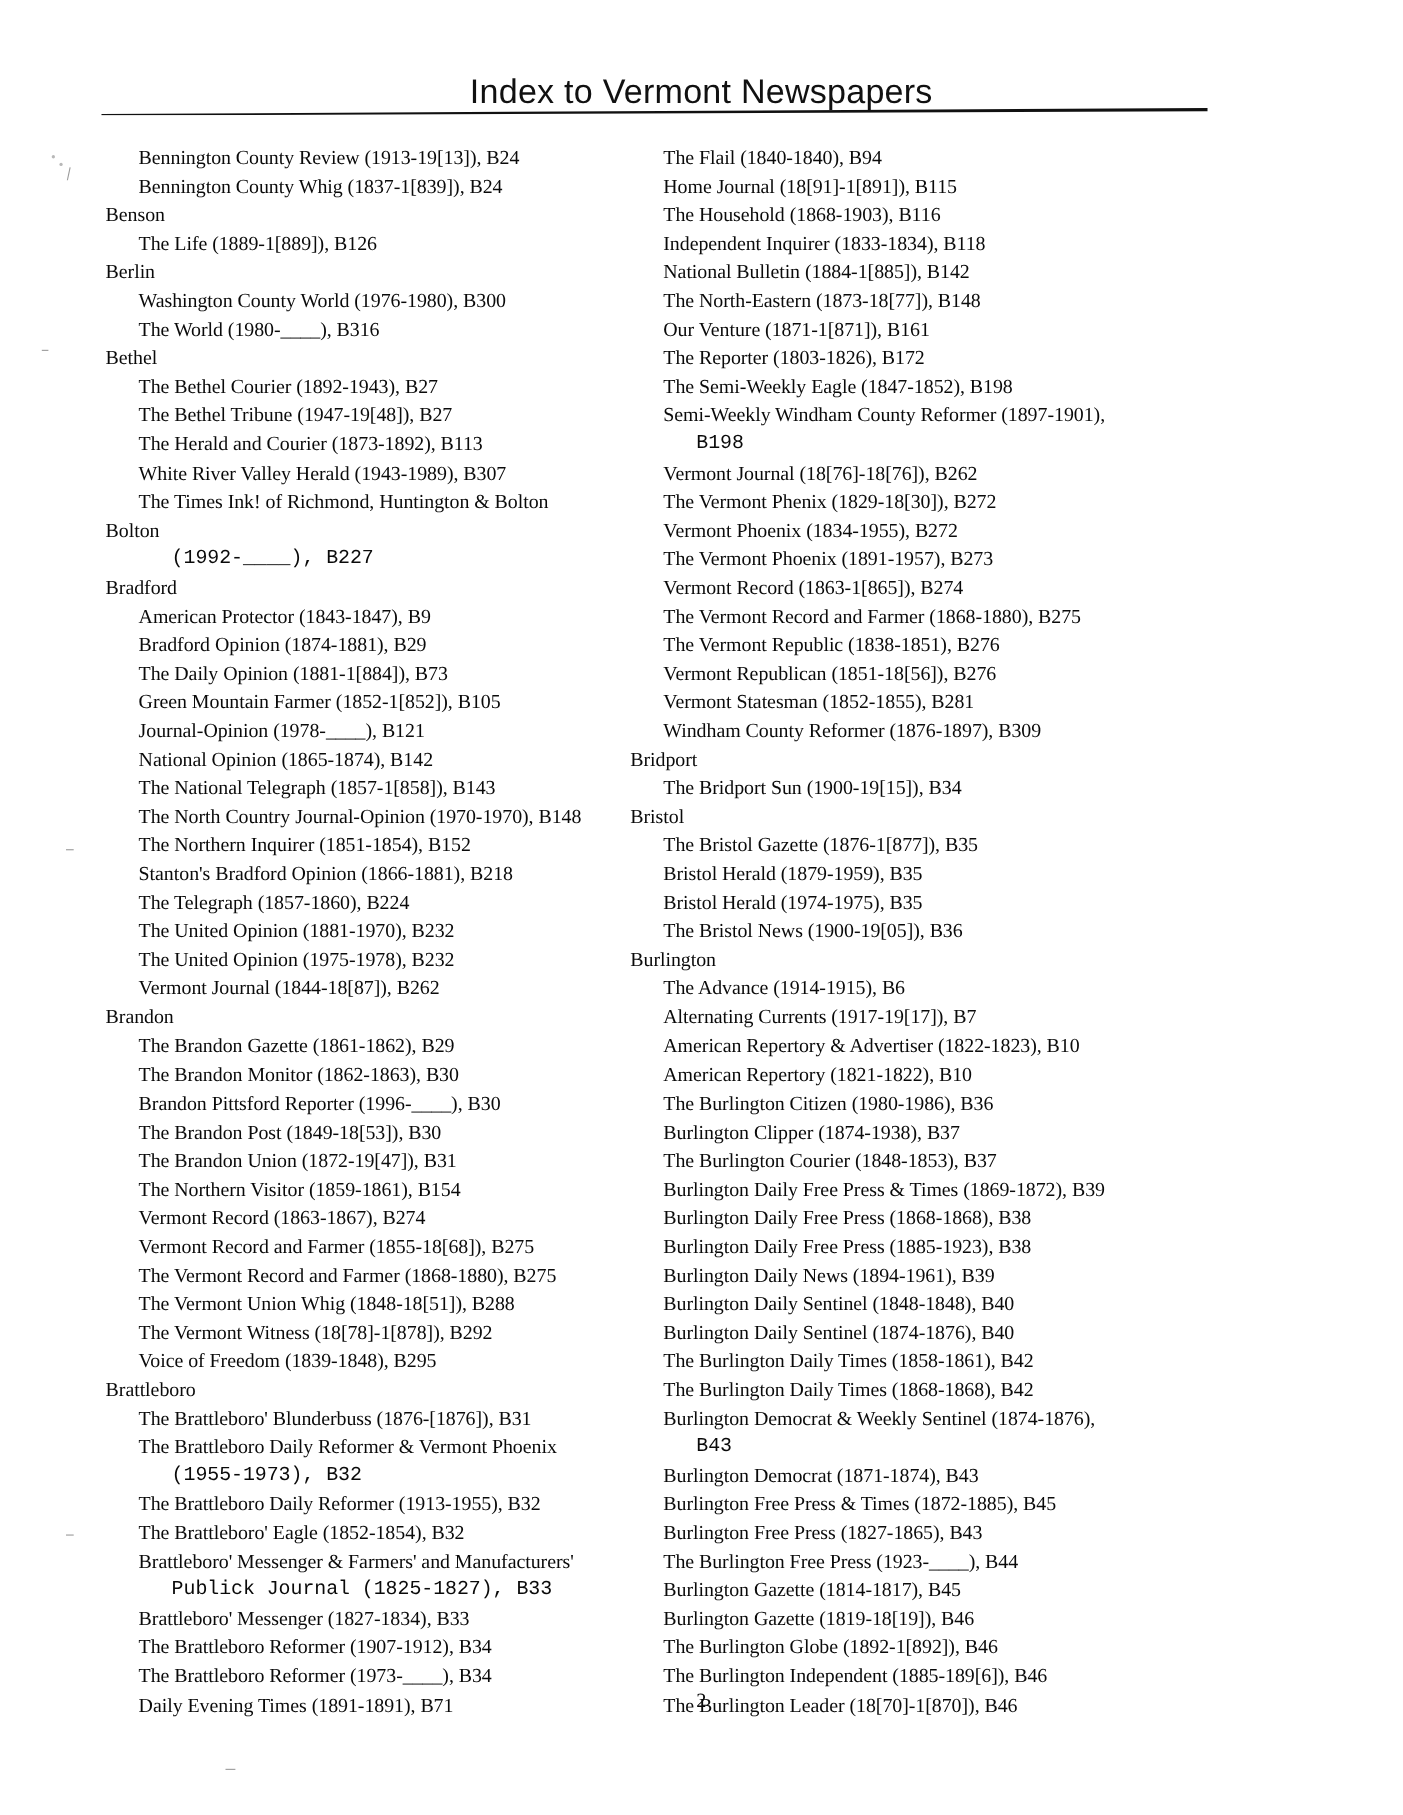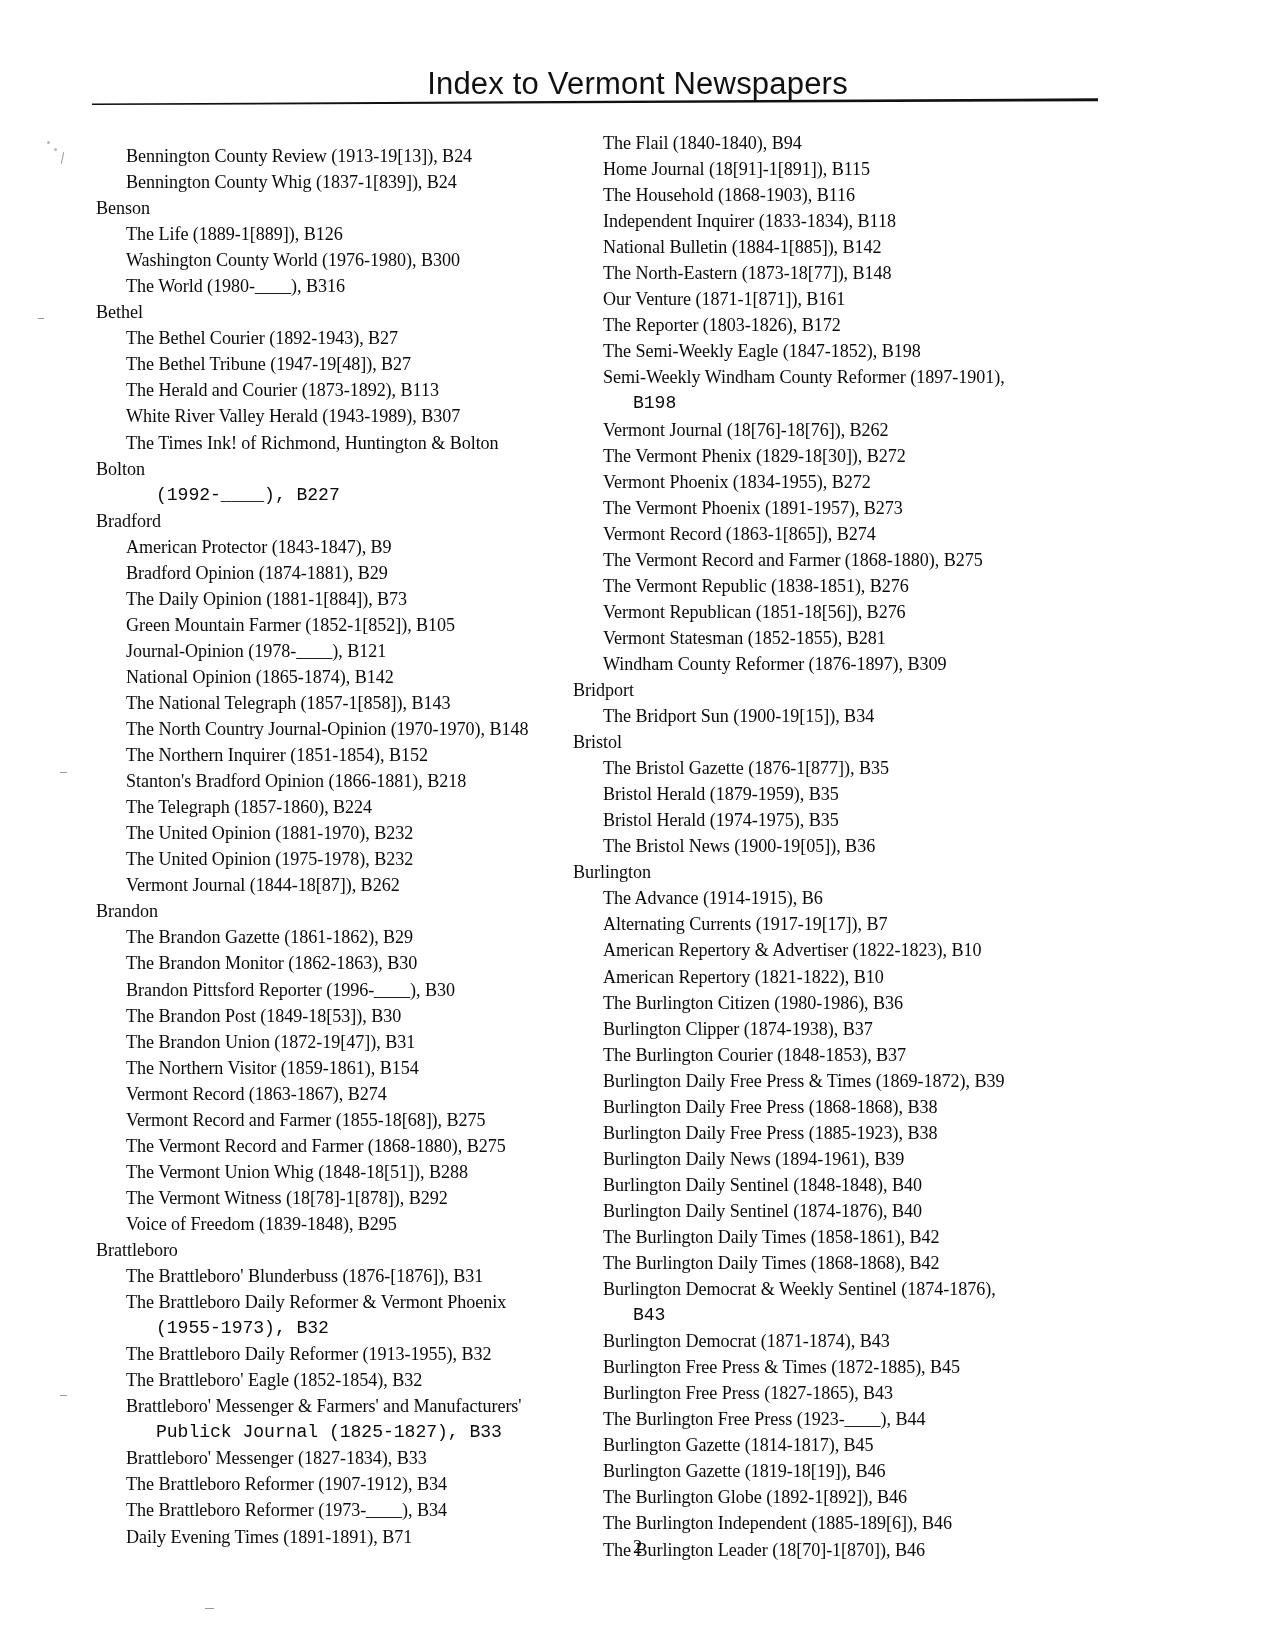--- a/index.html
+++ b/index.html
@@ -130,20 +130,21 @@
       <polygon points="0,5.6 1006,0.2 1006,3.2 0,7" fill="#111111"></polygon>
     </svg>
   </div>
 
   <div class="columns">
     <div class="col col-left">
         <div class="entry title-line">Bennington County Review (1913-19[13]), B24</div>
         <div class="entry title-line">Bennington County Whig (1837-1[839]), B24</div>
         <div class="entry place">Benson</div>
         <div class="entry title-line">The Life (1889-1[889]), B126</div>
+        <div class="entry place">Berlin</div>
         <div class="entry title-line">Washington County World (1976-1980), B300</div>
         <div class="entry title-line">The World (1980-____), B316</div>
         <div class="entry place">Bethel</div>
         <div class="entry title-line">The Bethel Courier (1892-1943), B27</div>
         <div class="entry title-line">The Bethel Tribune (1947-19[48]), B27</div>
         <div class="entry title-line">The Herald and Courier (1873-1892), B113</div>
         <div class="entry title-line">White River Valley Herald (1943-1989), B307</div>
         <div class="entry title-line">The Times Ink! of Richmond, Huntington &amp; Bolton</div>
         <div class="entry place">Bolton</div>
         <div class="entry cont-line">(1992-____), B227</div>

